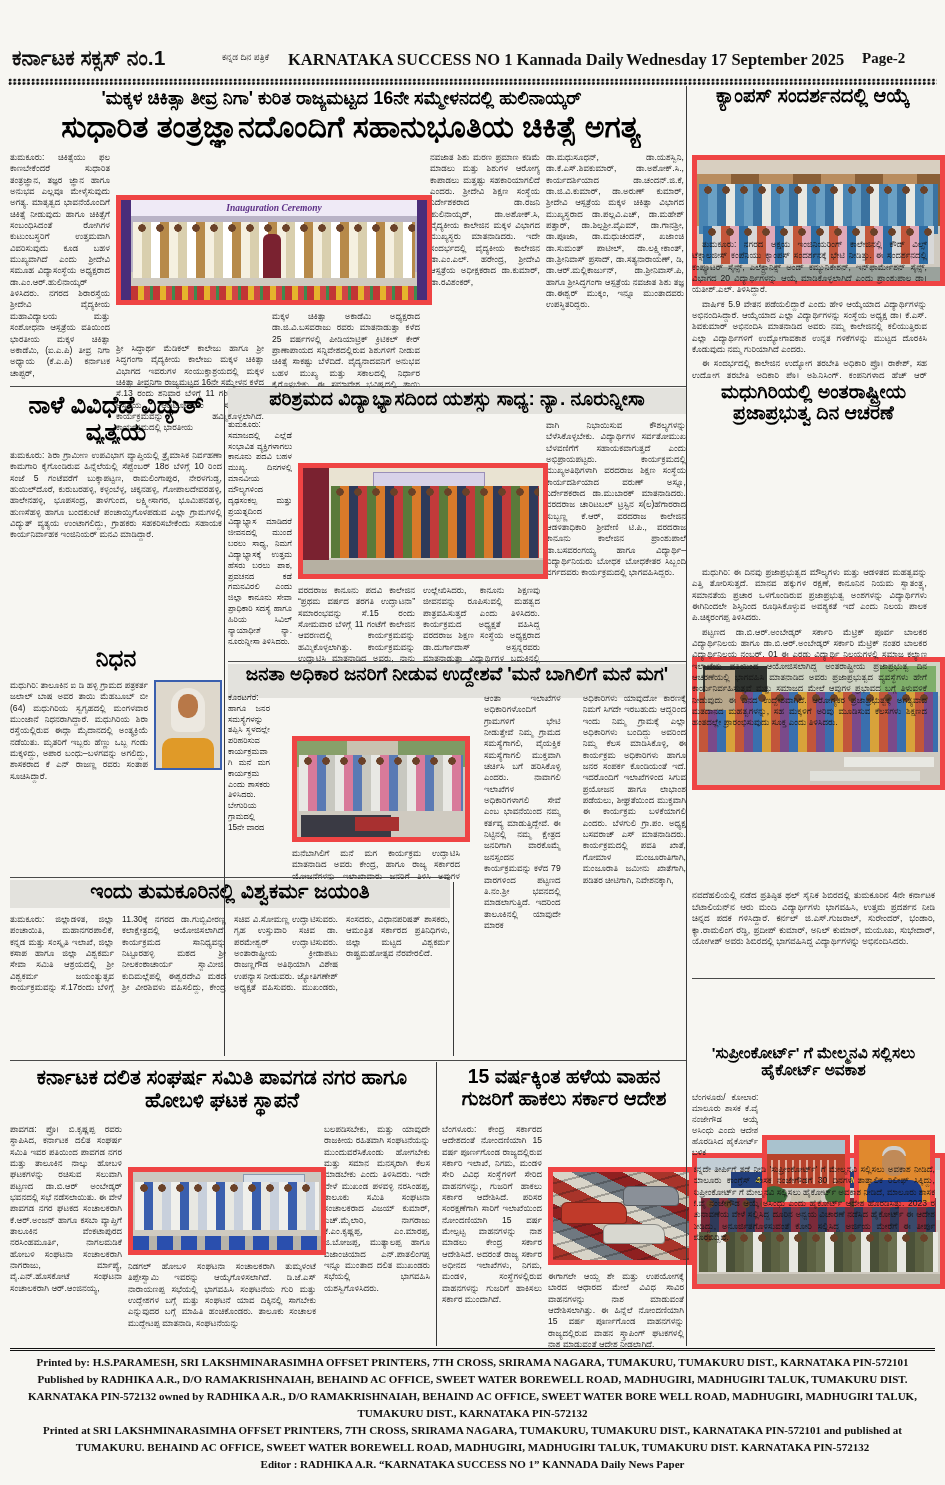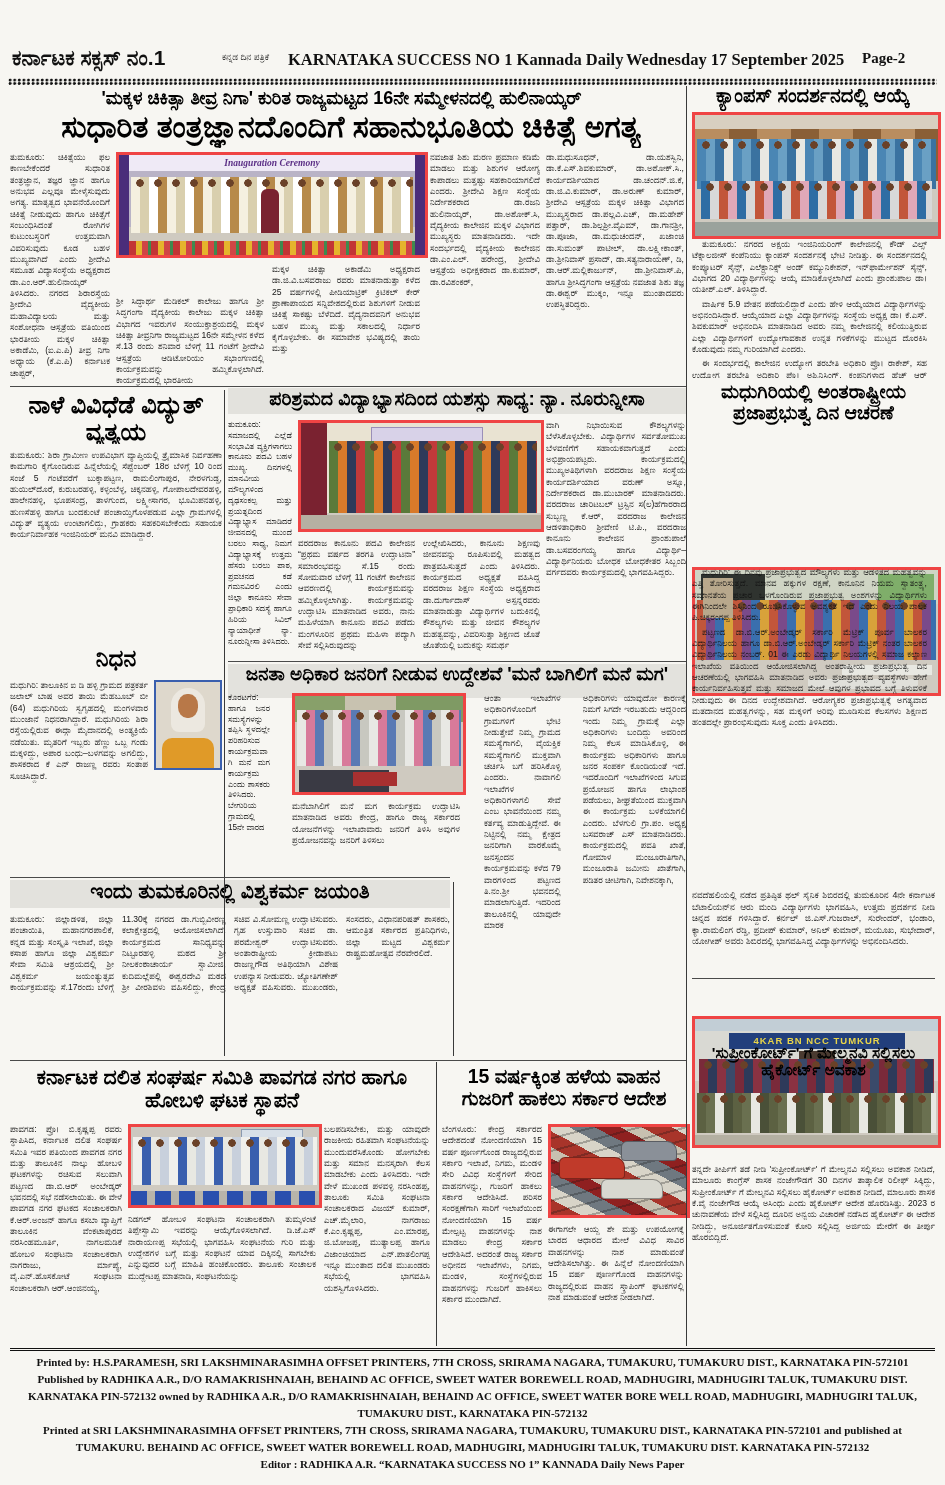--- a/index.html
+++ b/index.html
@@ -9,21 +9,21 @@
   .hl{font-weight:bold;text-align:center;color:#000;line-height:1.12;font-family:"Liberation Sans",sans-serif;}
   .col{font-size:8.6px;line-height:1.32;text-align:justify;overflow:hidden;color:#141414;word-break:break-word;}
   .col p{margin:0 8px 3px 0;text-indent:10px;}
   .serif{font-family:"Liberation Serif",serif;}
   .vrule{position:absolute;width:1px;background:#3a3a3a;}
   .hrule{position:absolute;height:1px;background:#4a4a4a;}
   .dotrule{position:absolute;left:8px;right:8px;top:78px;height:7px;
            background-image:radial-gradient(circle at 2px 2px,#111 1.2px,transparent 1.7px);
            background-size:4.6px 3.4px;background-repeat:repeat;}
   .screen{background:#e3e2dd;}
-  .ph{position:relative;border:3px solid #ef4444;overflow:hidden;background:#cfcac0;}
+  .ph{position:relative;border:5px solid #ef4444;overflow:hidden;background:#cfcac0;margin-top:43px;}
   .crowd{background-image:radial-gradient(circle at 9px 6px,#6a4128 3.5px,transparent 4px),
          repeating-linear-gradient(90deg,var(--a) 0 9px,var(--b) 9px 18px,var(--c) 18px 27px,var(--d) 27px 36px);
          background-size:18px 100%,36px 100%;}
   .flowers{background:repeating-linear-gradient(90deg,#c23535 0 7px,#e5b42c 7px 13px,#d04545 13px 19px,#3f8a4f 19px 22px);}
   .banner{background:#efeaf6;color:#5b2f86;font-style:italic;font-family:"Liberation Serif",serif;
           text-align:center;font-weight:bold;}
   .sign{background:#223f7c;color:#e8d44a;font-weight:bold;text-align:center;letter-spacing:1px;}
   .car{position:absolute;border-radius:6px 10px 4px 4px;border:1px solid rgba(0,0,0,.35);}
   .footer-line{font-family:"Liberation Serif",serif;font-weight:bold;font-size:11px;line-height:1.55;
                text-align:center;color:#111;}
@@ -101,20 +101,36 @@
     <div class="abs sign" style="left:34px;top:14px;width:176px;height:16px;font-size:9.5px;line-height:16px;">4KAR BN NCC TUMKUR</div>
     <div class="abs" style="left:104px;top:32px;width:36px;height:38px;background:#4a3a30;"></div>
     <div class="abs crowd" style="left:4px;right:4px;top:40px;height:38px;--a:#7a2a3a;--b:#2e3a5a;--c:#8a3242;--d:#3a4a6a;"></div>
     <div class="abs crowd" style="left:2px;right:2px;top:74px;height:40px;--a:#5c6142;--b:#6a7050;--c:#e8e8e2;--d:#4a5038;"></div>
     <div class="abs" style="left:0;bottom:0;right:0;height:10px;background:#b4b0a2;"></div>
   </div>
   <div class="abs col" style="left:692px;top:890px;width:243px;height:80px;font-size:8.8px;">ನವದೆಹಲಿಯಲ್ಲಿ ನಡೆದ ಪ್ರತಿಷ್ಠಿತ ಥಲ್ ಸೈನಿಕ ಶಿಬಿರದಲ್ಲಿ ತುಮಕೂರಿನ 4ನೇ ಕರ್ನಾಟಕ ಬೆಟಾಲಿಯನ್‌ನ ಆರು ಮಂದಿ ವಿದ್ಯಾರ್ಥಿಗಳು ಭಾಗವಹಿಸಿ, ಉತ್ತಮ ಪ್ರದರ್ಶನ ನೀಡಿ ಚಿನ್ನದ ಪದಕ ಗಳಿಸಿದ್ದಾರೆ. ಕರ್ನಲ್ ಜಿ.ಎಸ್.ಗುಜರಾಲ್, ಸುರೇಂದರ್, ಭಂಡಾರಿ, ಕ್ಯಾ.ರಾಮಲಿಂಗ ರೆಡ್ಡಿ, ಪ್ರದೀಪ್ ಕುಮಾರ್, ಅನಿಲ್ ಕುಮಾರ್, ಮಯೂಖ, ಸುಭೇದಾರ್, ಯೋಗೀಶ್ ಅವರು ಶಿಬಿರದಲ್ಲಿ ಭಾಗವಹಿಸಿದ್ದ ವಿದ್ಯಾರ್ಥಿಗಳನ್ನು ಅಭಿನಂದಿಸಿದರು.</div>
 
   <div class="hrule" style="left:692px;top:978px;width:243px;"></div>
   <div class="abs hl" style="left:692px;top:1044px;width:243px;font-size:15.5px;height:42px;overflow:hidden;">'ಸುಪ್ರೀಂಕೋರ್ಟ್' ಗೆ ಮೇಲ್ಮನವಿ ಸಲ್ಲಿಸಲು ಹೈಕೋರ್ಟ್ ಅವಕಾಶ</div>
+  <div class="abs" style="left:692px;top:1092px;width:243px;height:66px;display:flex;gap:4px;">
+    <div class="col" style="width:72px;height:66px;font-size:8.4px;">ಬೆಂಗಳೂರು/ ಕೋಲಾರ: ಮಾಲೂರು ಶಾಸಕ ಕೆ.ವೈ ನಂಜೇಗೌಡ ಆಯ್ಕೆ ಅಸಿಂಧು ಎಂದು ಆದೇಶ ಹೊರಡಿಸಿದ ಹೈಕೋರ್ಟ್ ಬಳಿಕ</div>
+    <div class="ph" style="width:84px;height:62px;">
+      <div class="abs" style="left:0;top:0;right:0;height:14px;background:#a9c2ce;"></div>
+      <div class="abs" style="left:0;top:14px;right:0;height:34px;background:#b8432c;"></div>
+      <div class="abs" style="left:4px;top:20px;right:4px;height:24px;background:repeating-linear-gradient(90deg,rgba(255,236,220,.6) 0 2px,transparent 2px 7px);"></div>
+      <div class="abs" style="left:-6px;bottom:-4px;width:26px;height:20px;border-radius:50%;background:#3a6a3a;"></div>
+      <div class="abs" style="right:-6px;bottom:-4px;width:26px;height:20px;border-radius:50%;background:#456f3c;"></div>
+      <div class="abs" style="left:24px;bottom:0;right:24px;height:8px;background:#c6c0ae;"></div>
+    </div>
+    <div class="ph" style="width:77px;height:62px;background:#e0892e;">
+      <div class="abs" style="left:50%;top:6px;transform:translateX(-50%);width:24px;height:10px;border-radius:10px 10px 0 0;background:#cfcfcf;"></div>
+      <div class="abs" style="left:50%;top:10px;transform:translateX(-50%);width:24px;height:26px;border-radius:45%;background:#c08a58;"></div>
+      <div class="abs" style="left:8px;right:8px;bottom:0;height:22px;border-radius:12px 12px 0 0;background:#1d3e8c;"></div>
+    </div>
+  </div>
   <div class="abs col" style="left:692px;top:1164px;width:243px;height:182px;">ತನ್ನದೇ ತೀರ್ಪಿಗೆ ತಡೆ ನೀಡಿ 'ಸುಪ್ರೀಂಕೋರ್ಟ್' ಗೆ ಮೇಲ್ಮನವಿ ಸಲ್ಲಿಸಲು ಅವಕಾಶ ನೀಡಿದೆ, ಮಾಲೂರು ಕಾಂಗ್ರೆಸ್ ಶಾಸಕ ನಂಜೇಗೌಡಗೆ 30 ದಿನಗಳ ತಾತ್ಕಾಲಿಕ ರಿಲೀಫ್ ಸಿಕ್ಕಿದ್ದು, ಸುಪ್ರೀಂಕೋರ್ಟ್ ಗೆ ಮೇಲ್ಮನವಿ ಸಲ್ಲಿಸಲು ಹೈಕೋರ್ಟ್ ಅವಕಾಶ ನೀಡಿದೆ, ಮಾಲೂರು ಶಾಸಕ ಕೆ.ವೈ ನಂಜೇಗೌಡ ಆಯ್ಕೆ ಅಸಿಂಧು ಎಂದು ಹೈಕೋರ್ಟ್ ಆದೇಶ ಹೊರಡಿಸಿತ್ತು. 2023 ರ ಚುನಾವಣೆಯ ವೇಳೆ ಸಲ್ಲಿಸಿದ್ದ ದೂರಿನ ಅನ್ವಯ ವಿಚಾರಣೆ ನಡೆಸಿದ ಹೈಕೋರ್ಟ್ ಈ ಆದೇಶ ನೀಡಿದ್ದು, ಅನೂರ್ಜಿತಗೊಳಿಸುವಂತೆ ಕೋರಿ ಸಲ್ಲಿಸಿದ್ದ ಅರ್ಜಿಯ ಮೇರೆಗೆ ಈ ತೀರ್ಪು ಹೊರಬಿದ್ದಿದೆ.</div>
 
   <div class="abs hl" style="left:10px;top:392px;width:212px;font-size:24px;height:52px;overflow:hidden;">ನಾಳೆ ವಿವಿಧೆಡೆ ವಿದ್ಯುತ್ ವ್ಯತ್ಯಯ</div>
   <div class="abs col" style="left:10px;top:450px;width:212px;height:194px;">ತುಮಕೂರು: ಶಿರಾ ಗ್ರಾಮೀಣ ಉಪವಿಭಾಗ ವ್ಯಾಪ್ತಿಯಲ್ಲಿ ತ್ರೈಮಾಸಿಕ ನಿರ್ವಹಣಾ ಕಾಮಗಾರಿ ಕೈಗೊಂಡಿರುವ ಹಿನ್ನೆಲೆಯಲ್ಲಿ ಸೆಪ್ಟೆಂಬರ್ 18ರ ಬೆಳಿಗ್ಗೆ 10 ರಿಂದ ಸಂಜೆ 5 ಗಂಟೆವರೆಗೆ ಬುಕ್ಕಾಪಟ್ಟಣ, ರಾಮಲಿಂಗಾಪುರ, ನೇರಳಗುಡ್ಡ, ಹುಯಿಲ್‌ದೊರೆ, ಕುರುಬರಹಳ್ಳಿ, ಕಳ್ಳಂಬೆಳ್ಳ, ಚಿಕ್ಕನಹಳ್ಳಿ, ಗೋಪಾಲದೇವರಹಳ್ಳಿ, ಹಾಲೇನಹಳ್ಳಿ, ಭೂಪಸಂದ್ರ, ತಾಳಗುಂದ, ಲಕ್ಷ್ಮೀಸಾಗರ, ಭೂಮಿಪನಹಳ್ಳಿ, ಹುಣಸೆಹಳ್ಳಿ ಹಾಗೂ ಬಂದಕುಂಟೆ ಪಂಚಾಯ್ತಿಗೊಳಪಡುವ ಎಲ್ಲಾ ಗ್ರಾಮಗಳಲ್ಲಿ ವಿದ್ಯುತ್ ವ್ಯತ್ಯಯ ಉಂಟಾಗಲಿದ್ದು, ಗ್ರಾಹಕರು ಸಹಕರಿಸಬೇಕೆಂದು ಸಹಾಯಕ ಕಾರ್ಯನಿರ್ವಾಹಕ ಇಂಜಿನಿಯರ್ ಮನವಿ ಮಾಡಿದ್ದಾರೆ.</div>
 
   <div class="abs hl" style="left:10px;top:646px;width:212px;font-size:23px;height:28px;overflow:hidden;">ನಿಧನ</div>
   <div class="abs" style="left:10px;top:680px;width:212px;height:196px;">
     <div class="ph" style="float:right;width:64px;height:86px;border:2px solid #3a5fae;background:#ded8cc;margin:0 0 4px 6px;">
       <div class="abs" style="left:50%;top:6px;transform:translateX(-50%);width:34px;height:44px;border-radius:17px 17px 8px 8px;background:#ece8e0;"></div>
       <div class="abs" style="left:50%;top:12px;transform:translateX(-50%);width:20px;height:24px;border-radius:45%;background:#b87848;"></div>

